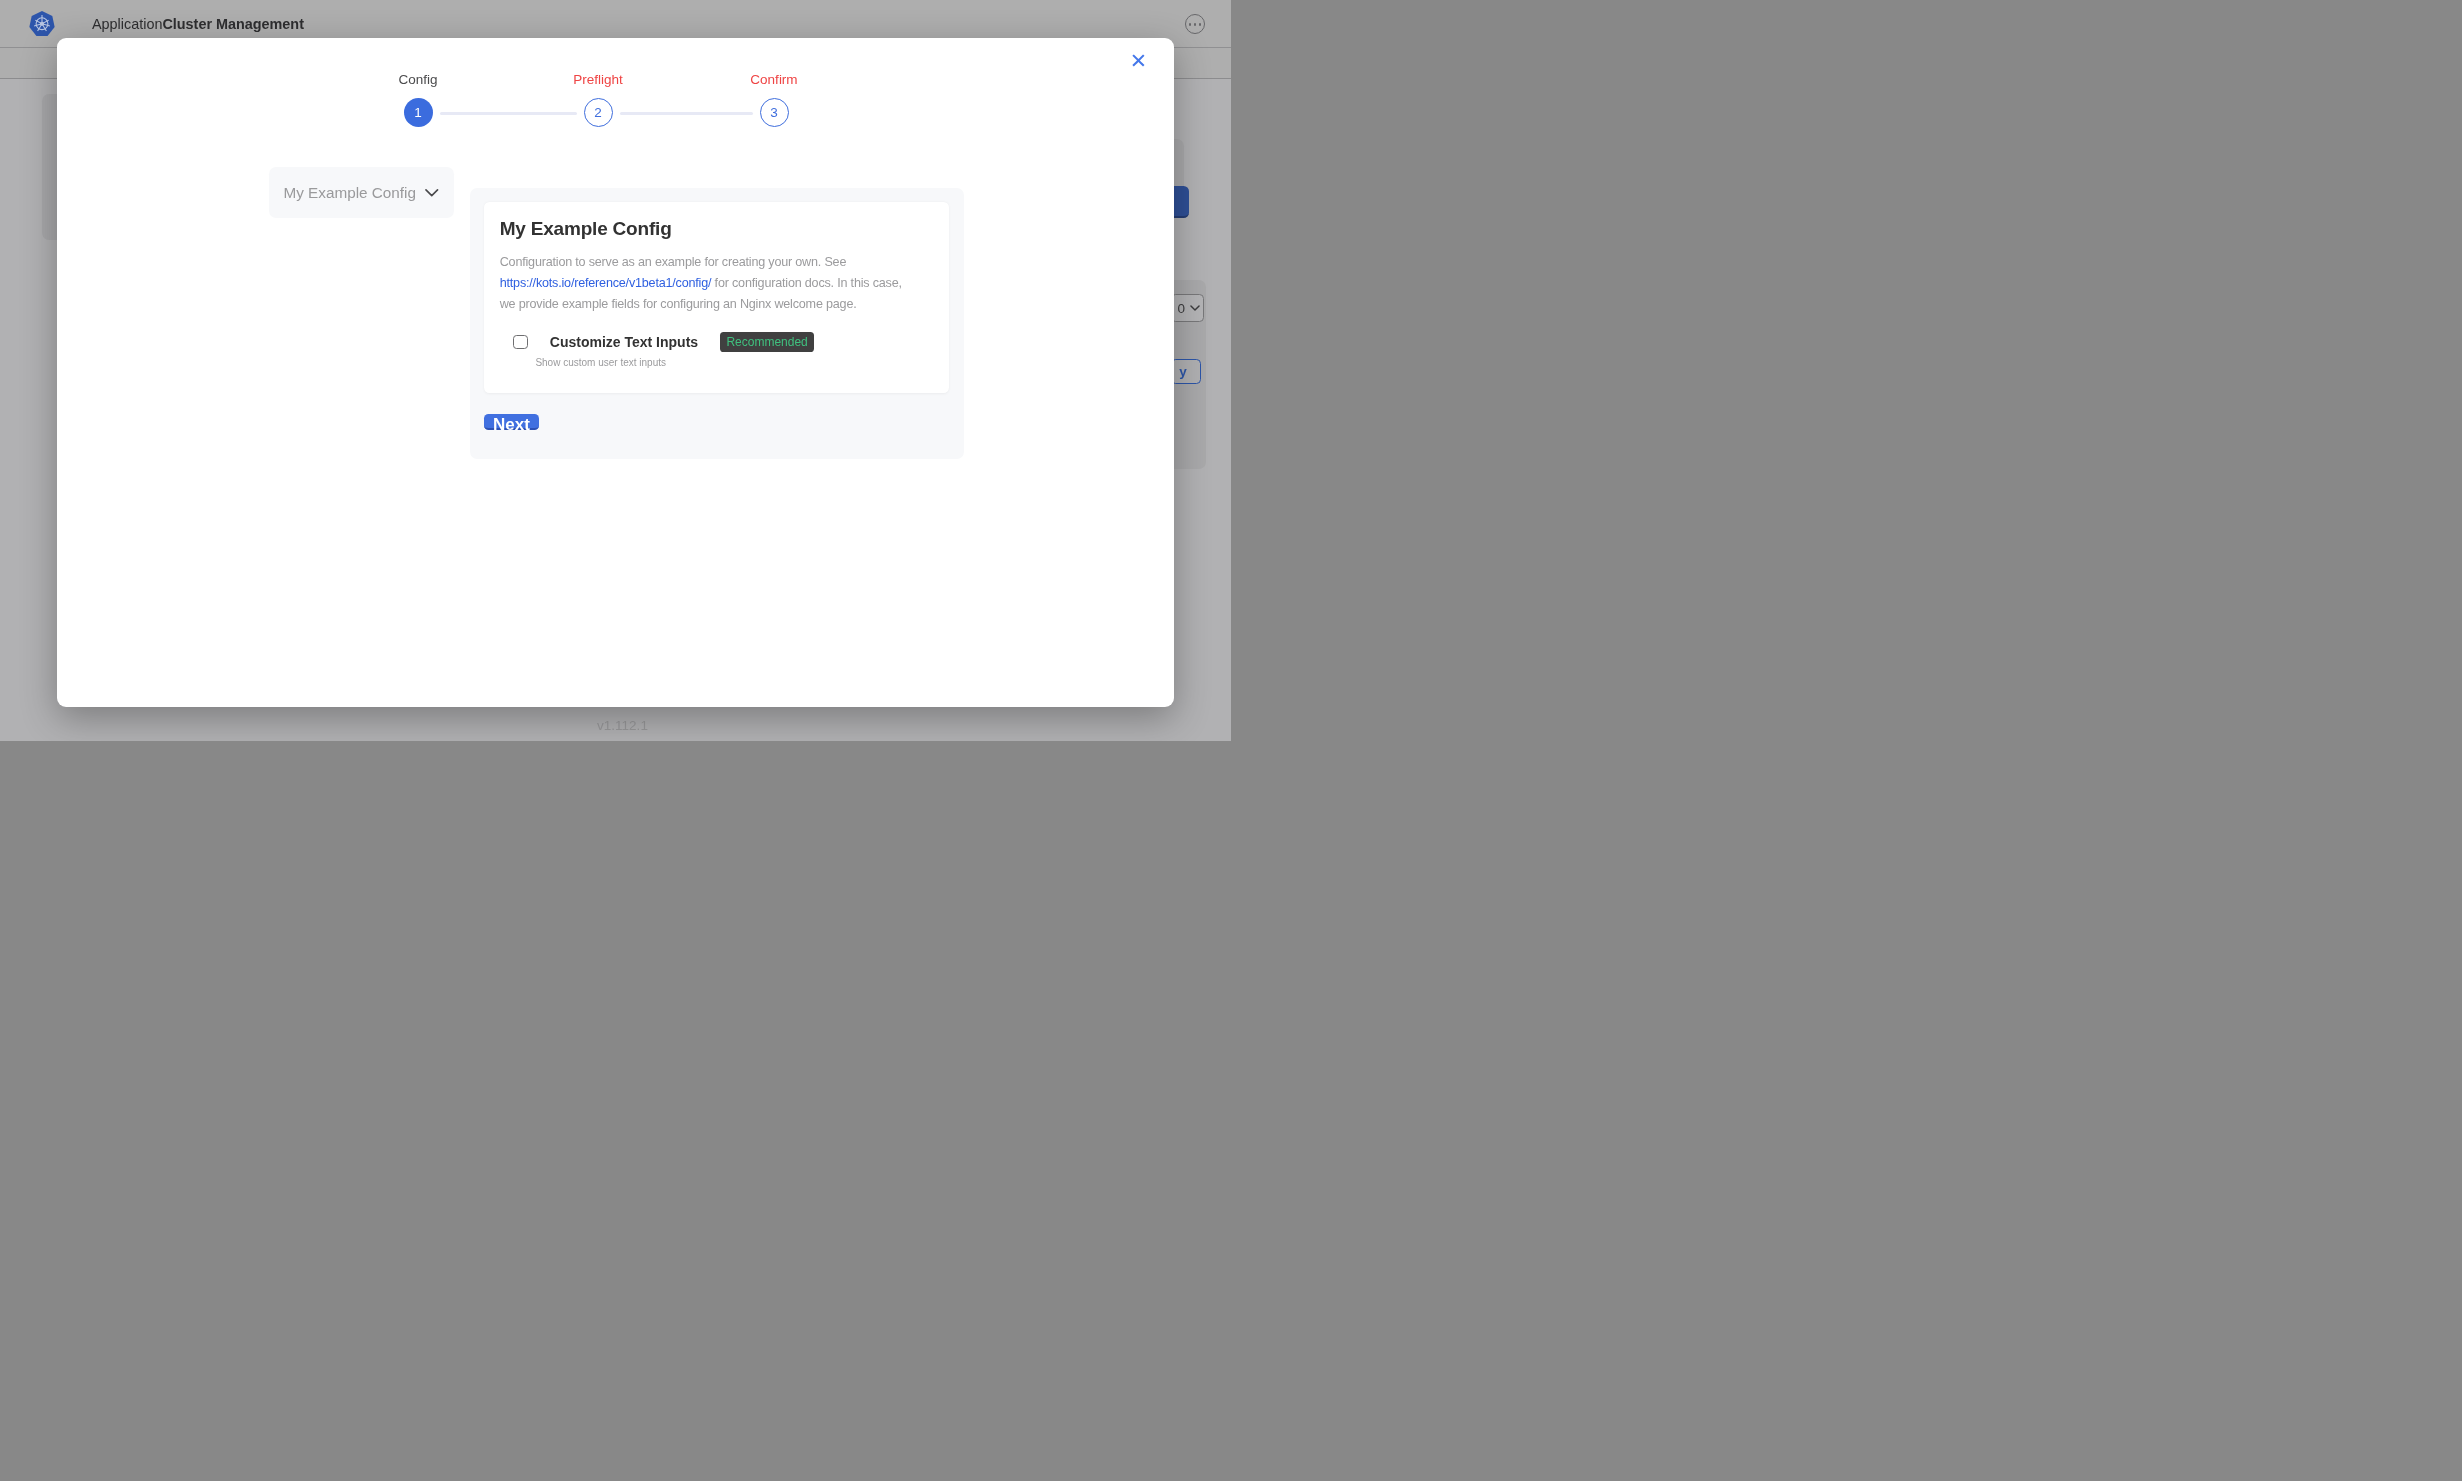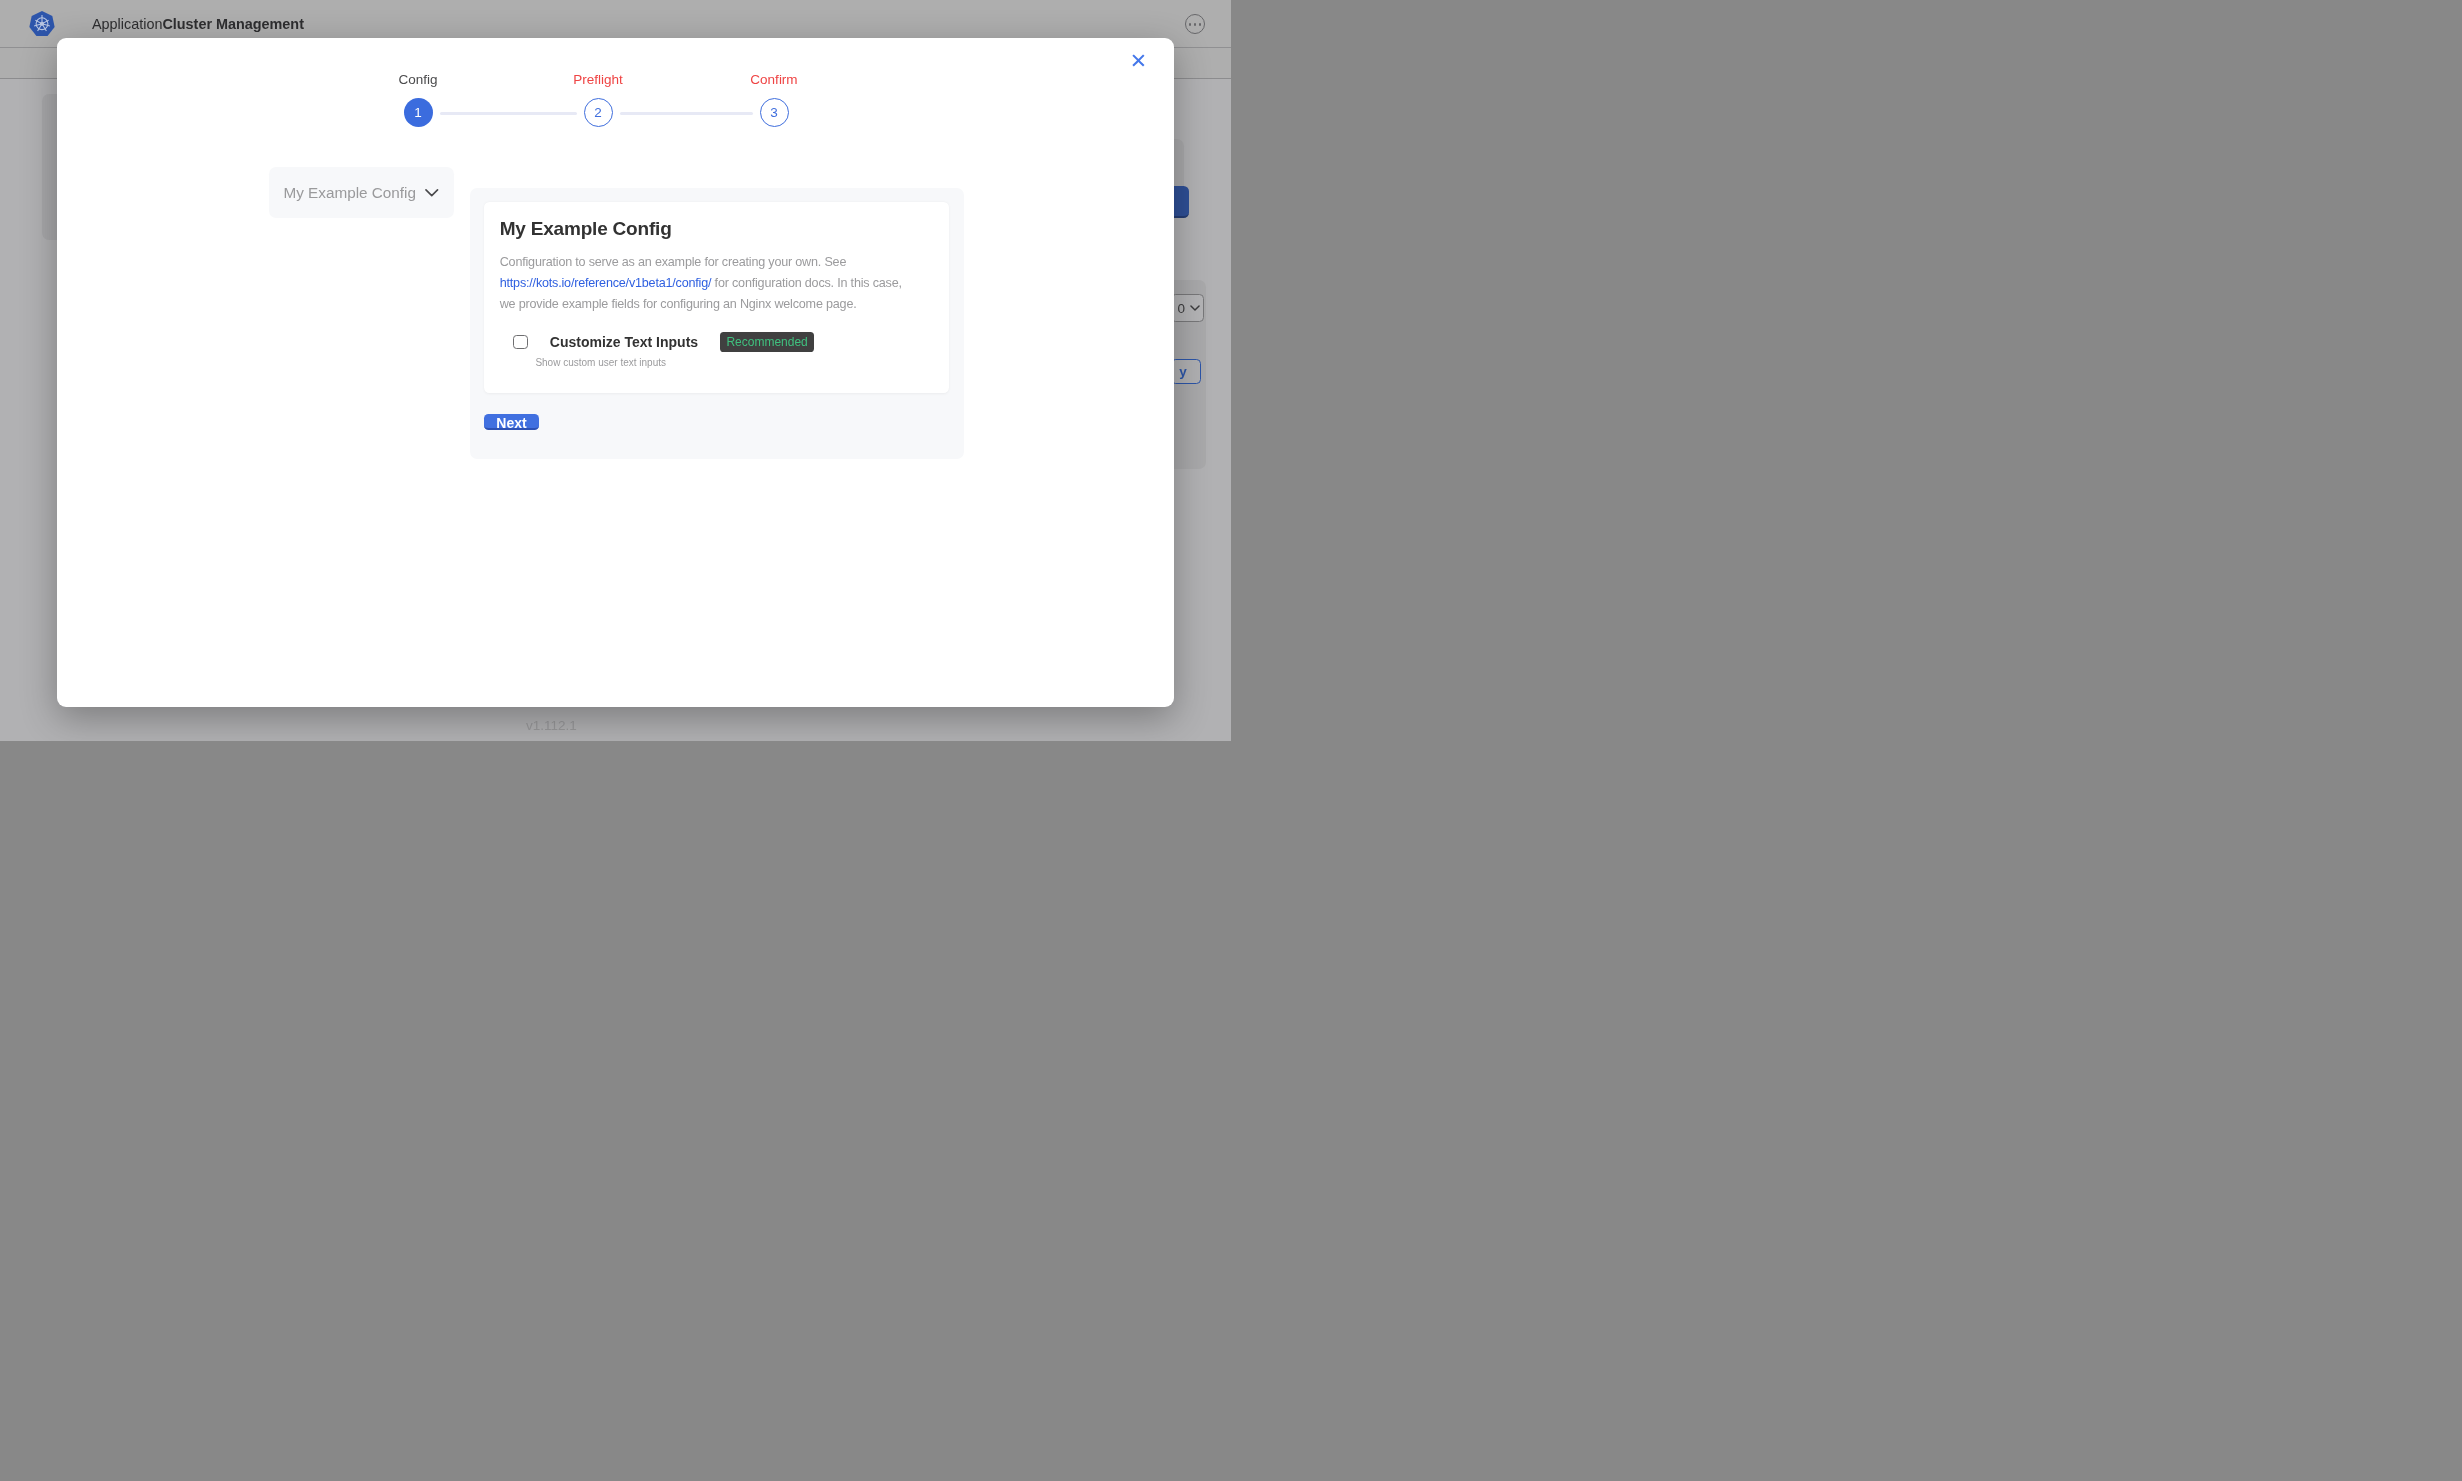--- a/index.html
+++ b/index.html
@@ -27,21 +27,21 @@
   .peek-a{position:absolute;left:1157px;top:139px;width:27px;height:72px;background:#a9a9ab;border-radius:7.2px;z-index:1;}
   .peek-btn-blue{position:absolute;left:1165px;top:186px;width:24px;height:32px;
        background:#2e4f96;border-radius:5.4px;border-bottom:2.7px solid #243c73;z-index:2;box-sizing:border-box;}
   .peek-b{position:absolute;left:1157px;top:280px;width:49px;height:189px;background:#a9a9ab;border-radius:7.2px;z-index:1;}
   .peek-select{position:absolute;left:1171px;top:294px;width:33px;height:28px;background:#b4b4b6;
        border:0.9px solid #78787a;border-radius:4.5px;display:flex;align-items:center;gap:5.4px;
        padding-left:5.4px;color:#3c3c3e;font-size:13.5px;z-index:2;box-sizing:border-box;}
   .peek-outline-btn{position:absolute;left:1171px;top:359px;width:30px;height:25px;background:#b0b0b2;
        border:1.3px solid #2c55a8;border-radius:4.5px;color:#2c55a8;font-weight:700;font-size:13.5px;
        display:flex;align-items:center;padding-left:7.2px;z-index:2;box-sizing:border-box;}
-  .version{position:absolute;left:526px;top:718px;width:193px;text-align:left;
+  .version{position:absolute;left:526px;top:718px;width:193px;text-align:center;
        color:#98989a;font-size:13.5px;z-index:1;}
   
   .modal{position:absolute;left:57px;top:38px;width:1117px;height:669px;background:#ffffff;
        border-radius:9px;box-shadow:0 10.8px 36px rgba(0,0,0,0.30);z-index:10;}
   .close-btn{position:absolute;top:12.6px;right:27px;font-size:20.7px;font-weight:700;
        color:#4477ea;line-height:1;cursor:pointer;}
   
   .step{position:absolute;top:34px;width:126px;text-align:center;}
   .step .step-label{font-size:13.5px;height:16px;}
   .step.active .step-label{color:#4b4b4d;}
@@ -70,21 +70,21 @@
   .card-desc .desc-line{white-space:nowrap;}
   .doc-link{color:#2e5fe0;cursor:pointer;text-decoration:none;}
   .checkbox-row{position:absolute;left:29px;top:130px;display:flex;align-items:center;gap:22px;}
   .checkbox{width:14.4px;height:14.4px;border:1.8px solid #6e6e70;border-radius:3.6px;background:#fff;
        box-sizing:border-box;cursor:pointer;flex:0 0 auto;}
   .checkbox-label{font-size:14px;font-weight:700;color:#323232;cursor:pointer;}
   .badge{background:#404040;color:#3fc07e;font-size:12px;padding:2.7px 6.3px;border-radius:3.6px;}
   .checkbox-help{position:absolute;left:51px;top:155px;font-size:10px;color:#9b9b9d;}
   .next-btn{position:absolute;left:427px;top:376px;width:55px;height:16px;background:#4170e0;
        border:none;border-bottom:2.7px solid #2d51b5;border-radius:4.5px;color:#fff;font-weight:700;
-       font-size:14px;font-family:inherit;cursor:pointer;}
+       font-size:17px;font-family:inherit;cursor:pointer;}
 </style>
 </head>
 <body>
 
 <div class="page">
 
   <div class="nav">
     <svg class="k8s-logo" viewBox="0 0 29 31">
       <polygon points="14.5,1 26,6.5 28.6,18.9 20.7,28.9 8.3,28.9 0.4,18.9 3,6.5" fill="#2d55ab"></polygon>
       <g stroke="#b9c6e2" stroke-width="1.2" fill="none">

